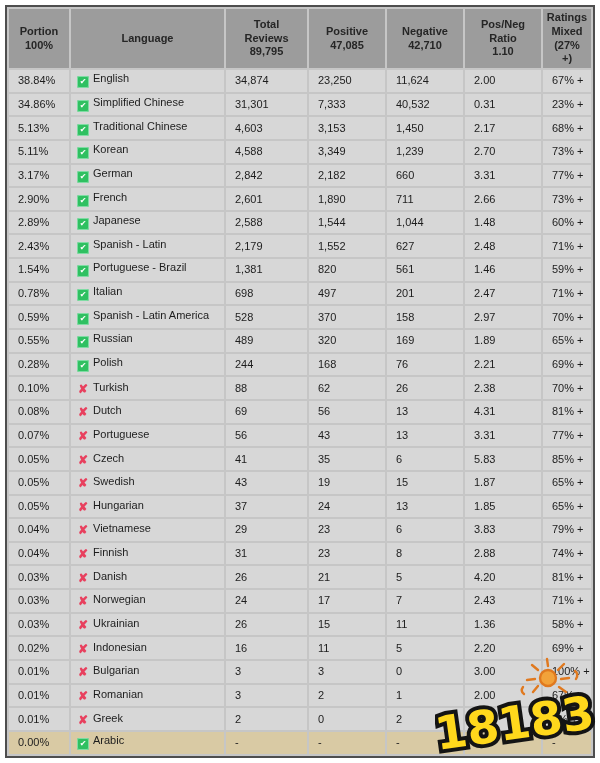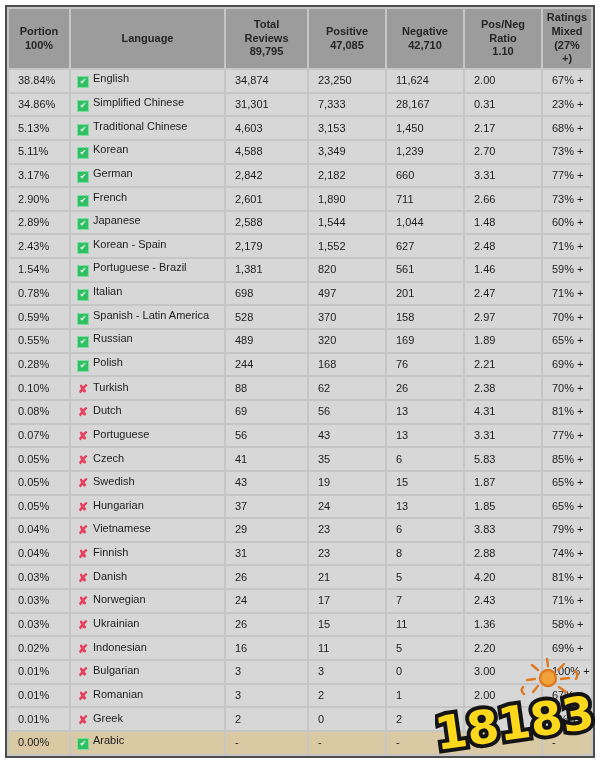--- a/index.html
+++ b/index.html
@@ -95,21 +95,21 @@
     <td class="c-ratio">2.00</td>
     <td class="c-rating">67% +</td>
   </tr>
         <tr>
     <td class="c-portion">34.86%</td>
     <td class="c-lang">
       <span class="icon check-icon">✔</span><span class="lang-label">Simplified Chinese</span>
     </td>
     <td class="c-total">31,301</td>
     <td class="c-positive">7,333</td>
-    <td class="c-negative">28,167</td>
+    <td class="c-negative">40,532</td>
     <td class="c-ratio">0.31</td>
     <td class="c-rating">23% +</td>
   </tr>
         <tr>
     <td class="c-portion">5.13%</td>
     <td class="c-lang">
       <span class="icon check-icon">✔</span><span class="lang-label">Traditional Chinese</span>
     </td>
     <td class="c-total">4,603</td>
     <td class="c-positive">3,153</td>
@@ -157,21 +157,21 @@
     </td>
     <td class="c-total">2,588</td>
     <td class="c-positive">1,544</td>
     <td class="c-negative">1,044</td>
     <td class="c-ratio">1.48</td>
     <td class="c-rating">60% +</td>
   </tr>
         <tr>
     <td class="c-portion">2.43%</td>
     <td class="c-lang">
-      <span class="icon check-icon">✔</span><span class="lang-label">Korean - Spain</span>
+      <span class="icon check-icon">✔</span><span class="lang-label">Spanish - Latin</span>
     </td>
     <td class="c-total">2,179</td>
     <td class="c-positive">1,552</td>
     <td class="c-negative">627</td>
     <td class="c-ratio">2.48</td>
     <td class="c-rating">71% +</td>
   </tr>
         <tr>
     <td class="c-portion">1.54%</td>
     <td class="c-lang">

